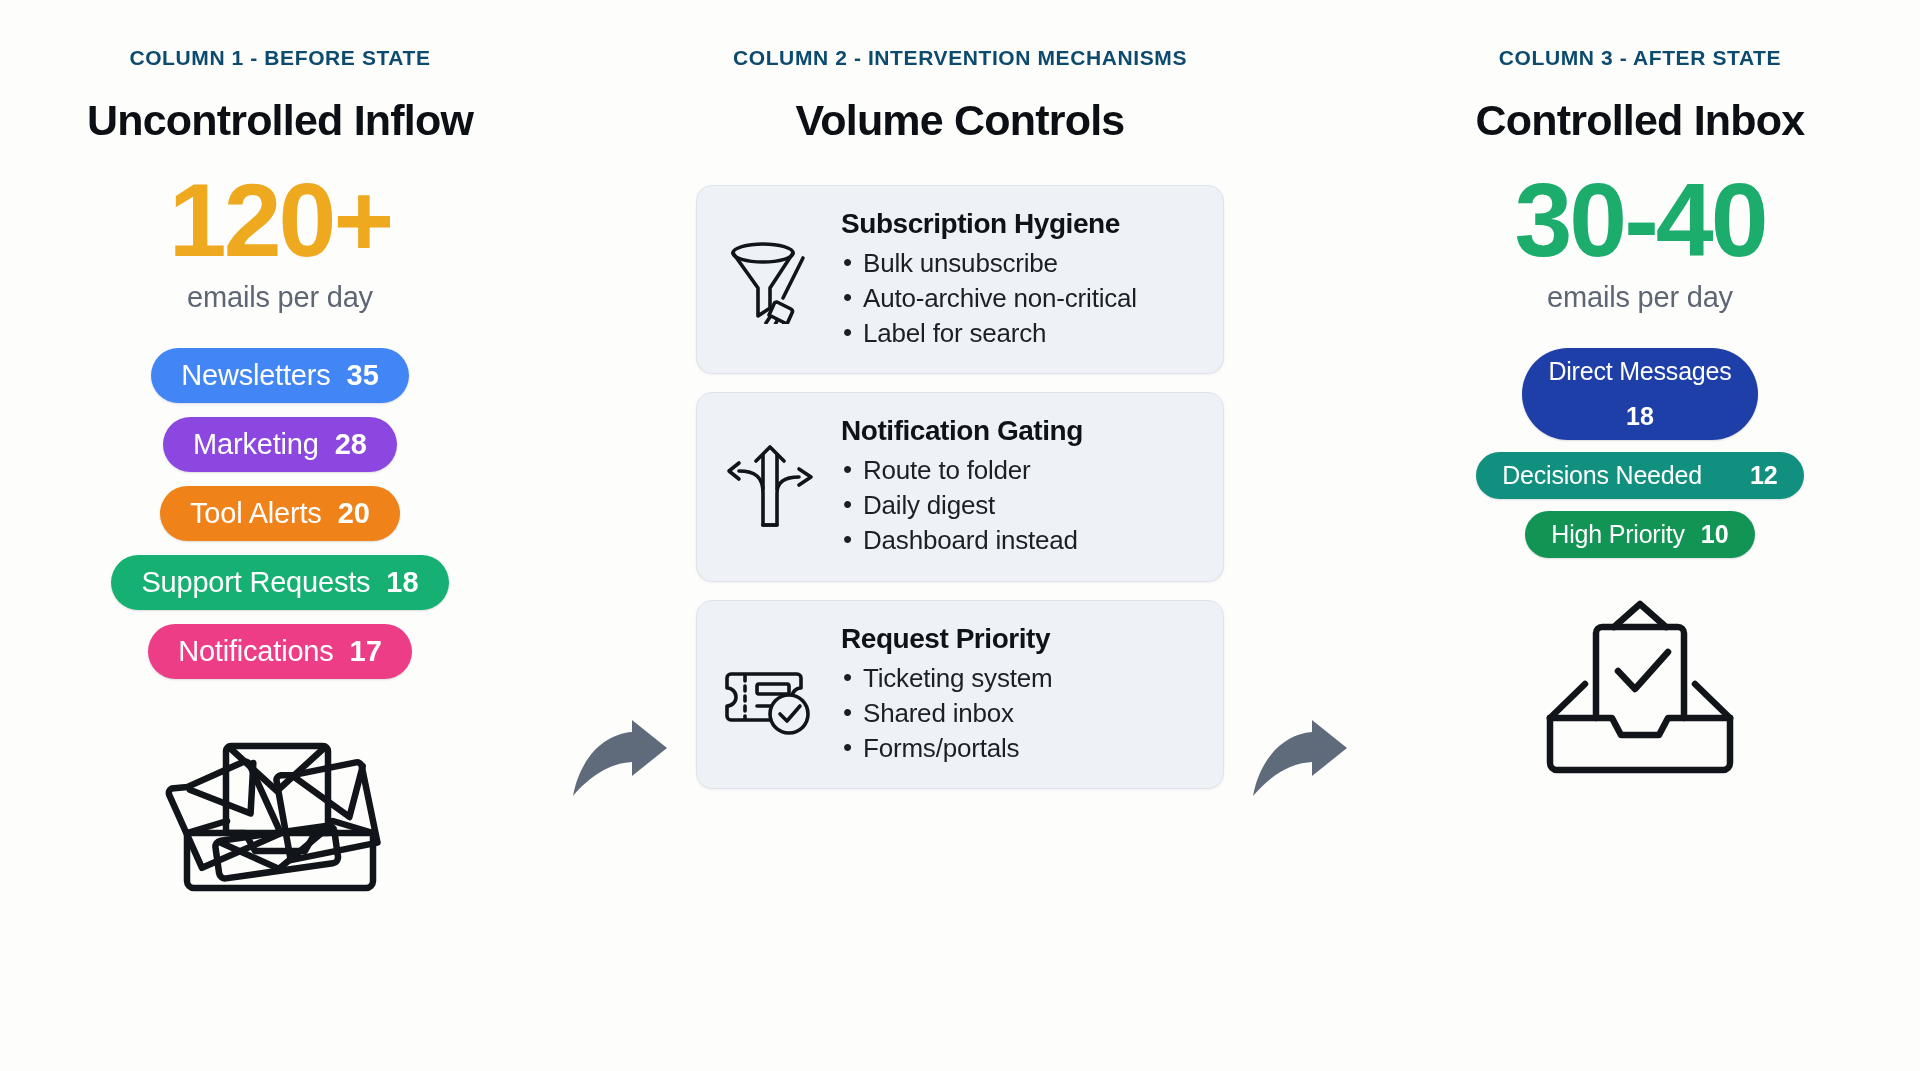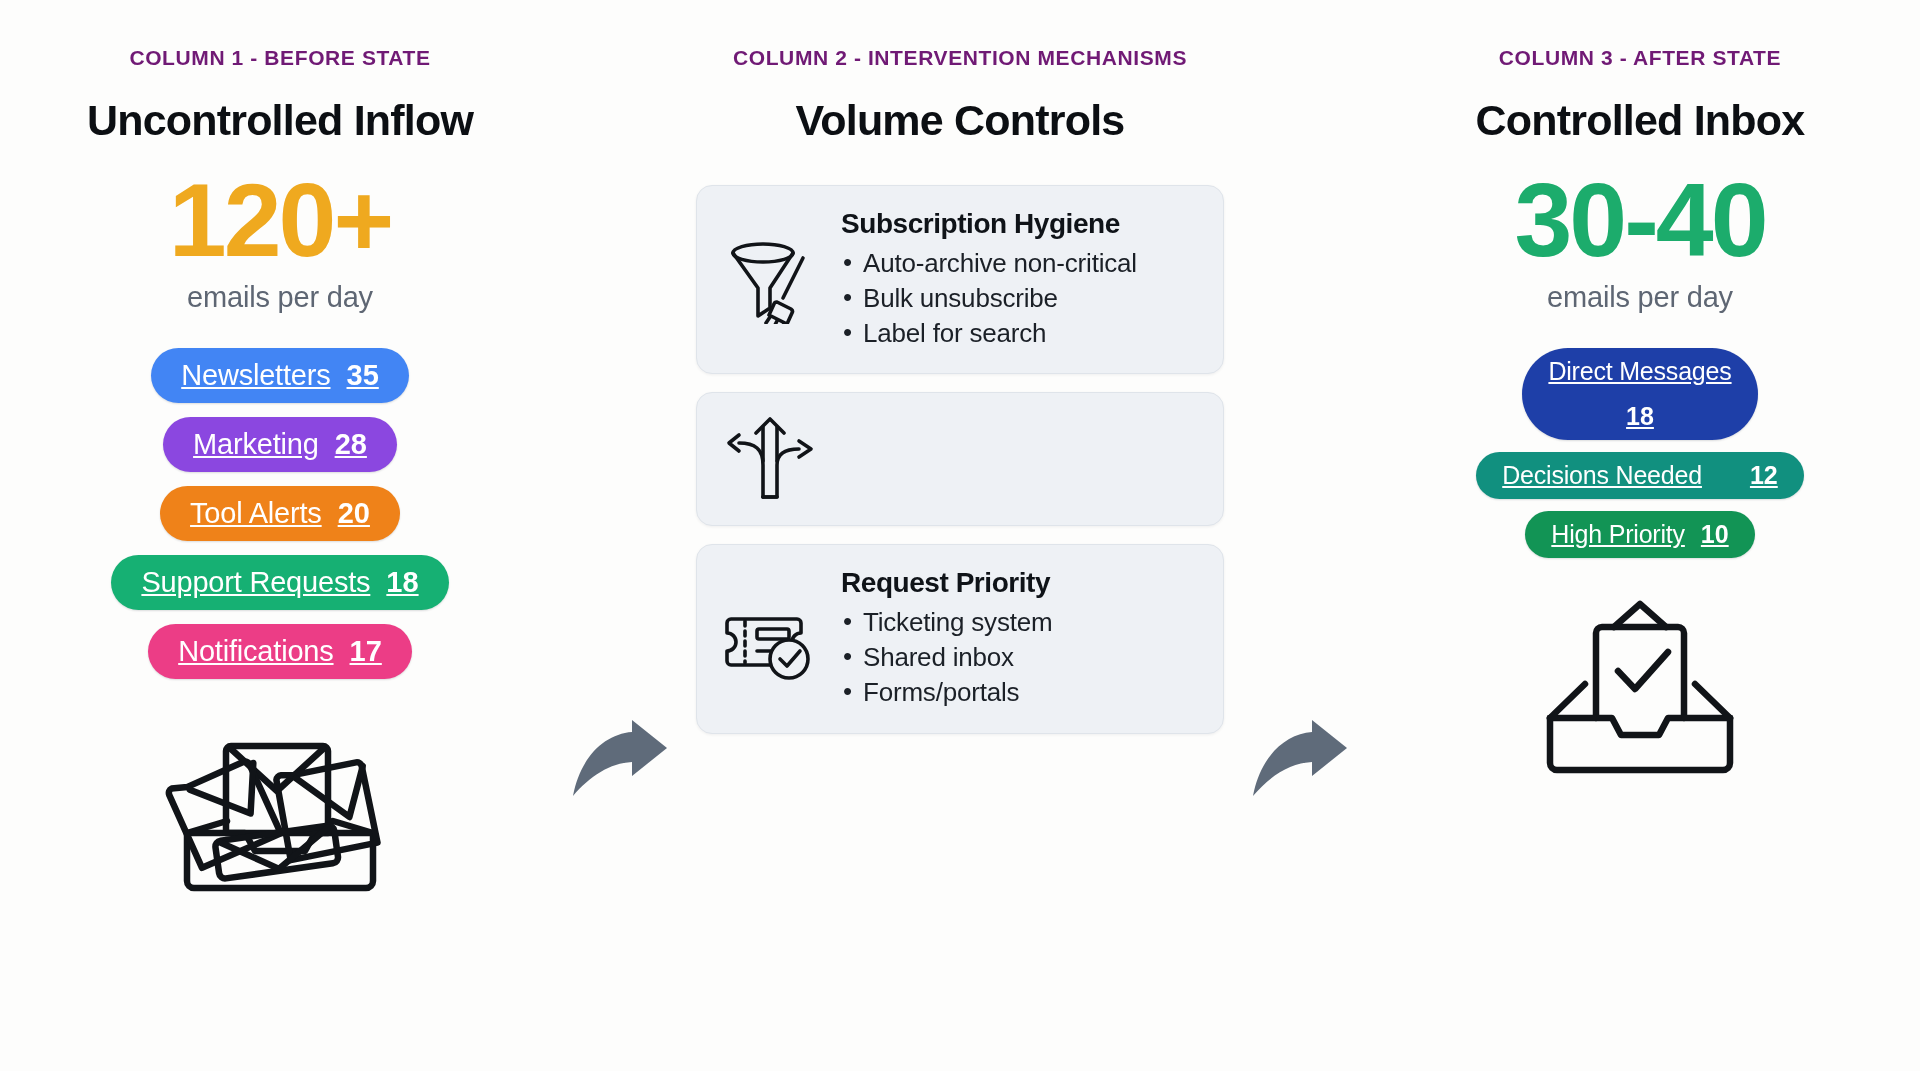--- a/index.html
+++ b/index.html
@@ -34,21 +34,21 @@
     width: 100%;
     display: flex;
     flex-direction: column;
     align-items: center;
   }
 
   .col-eyebrow {
     font-size: 21px;
     font-weight: 700;
     letter-spacing: 0.6px;
-    color: #701a75;
+    color: #0c4a6e;
     text-transform: uppercase;
     text-align: center;
     white-space: nowrap;
   }
 
   .col-title {
     margin-top: 26px;
     font-size: 43px;
     font-weight: 700;
     letter-spacing: -0.8px;
@@ -93,21 +93,20 @@
   .pill-stack.tight { gap: 12px; }
 
   .pill {
     display: inline-flex;
     align-items: center;
     gap: 16px;
     border-radius: 999px;
     color: #ffffff;
     white-space: nowrap;
     box-shadow: 0 1px 2px rgba(15,22,35,0.14);
-    text-decoration: underline;
   }
 
   .pill-lg {
     padding: 11px 30px;
     font-size: 29px;
   }
   .pill-sm {
     padding: 9px 26px;
     font-size: 25px;
   }
@@ -270,39 +269,47 @@
             <ellipse cx="38" cy="17" rx="30" ry="9"></ellipse>
             <path d="M8 17 L33 52 L33 80 L45 72 L45 52 L68 17"></path>
             <path d="M78 22 L58 62"></path>
             <path d="M52 66 l14 7 a3 3 0 0 1 1 4 l-5 11 -18 -9 5 -11 a3 3 0 0 1 3 -2 z"></path>
             <path d="M45 81 l-4 6 M52 85 l-3 6 M59 88 l-3 5"></path>
           </svg>
         </div>
         <div class="card-body">
           <h3 class="card-title">Subscription Hygiene</h3>
           <ul class="card-list" id="card-0-list">
+              <li>Bulk unsubscribe</li>
               <li>Auto-archive non-critical</li>
-              <li>Bulk unsubscribe</li>
               <li>Label for search</li>
             </ul>
         </div>
       </article>
 
       <article class="card" style="background: rgb(238, 241, 245); border-color: rgb(223, 228, 234);">
         <div class="card-icon">
           <svg width="92" height="88" viewBox="0 0 92 88" fill="none" stroke="#111418" stroke-width="3.6" stroke-linejoin="round" stroke-linecap="round">
             <path d="M38 82 L38 50 C38 34 30 28 14 28"></path>
             <path d="M38 82 L52 82 L52 50 C52 40 58 34 74 34"></path>
             <path d="M38 82 L52 82"></path>
             <path d="M38 46 L38 12 M52 46 L52 12"></path>
             <path d="M31 18 L45 4 L59 18"></path>
             <path d="M14 20 L4 28 L14 36"></path>
             <path d="M74 26 L86 34 L74 42"></path>
           </svg>
         </div>
+        <div class="card-body">
+          <h3 class="card-title">Notification Gating</h3>
+          <ul class="card-list" id="card-1-list">
+              <li>Route to folder</li>
+              <li>Daily digest</li>
+              <li>Dashboard instead</li>
+            </ul>
+        </div>
       </article>
 
       <article class="card" style="background: rgb(238, 241, 245); border-color: rgb(223, 228, 234);">
         <div class="card-icon">
           <svg width="92" height="88" viewBox="0 0 92 88" fill="none" stroke="#111418" stroke-width="3.6" stroke-linejoin="round" stroke-linecap="round">
             <path d="M6 24 h66 a4 4 0 0 1 4 4 v10 a9 9 0 0 0 0 18 v10 a4 4 0 0 1 -4 4 h-66 a4 4 0 0 1 -4 -4 v-10 a9 9 0 0 0 0 -18 v-10 a4 4 0 0 1 4 -4 z"></path>
             <path d="M20 26 L20 68" stroke-dasharray="5 5"></path>
             <rect x="32" y="34" width="32" height="10" rx="2"></rect>
             <path d="M32 56 h24"></path>
             <circle cx="64" cy="64" r="19" fill="#eef1f5"></circle>

